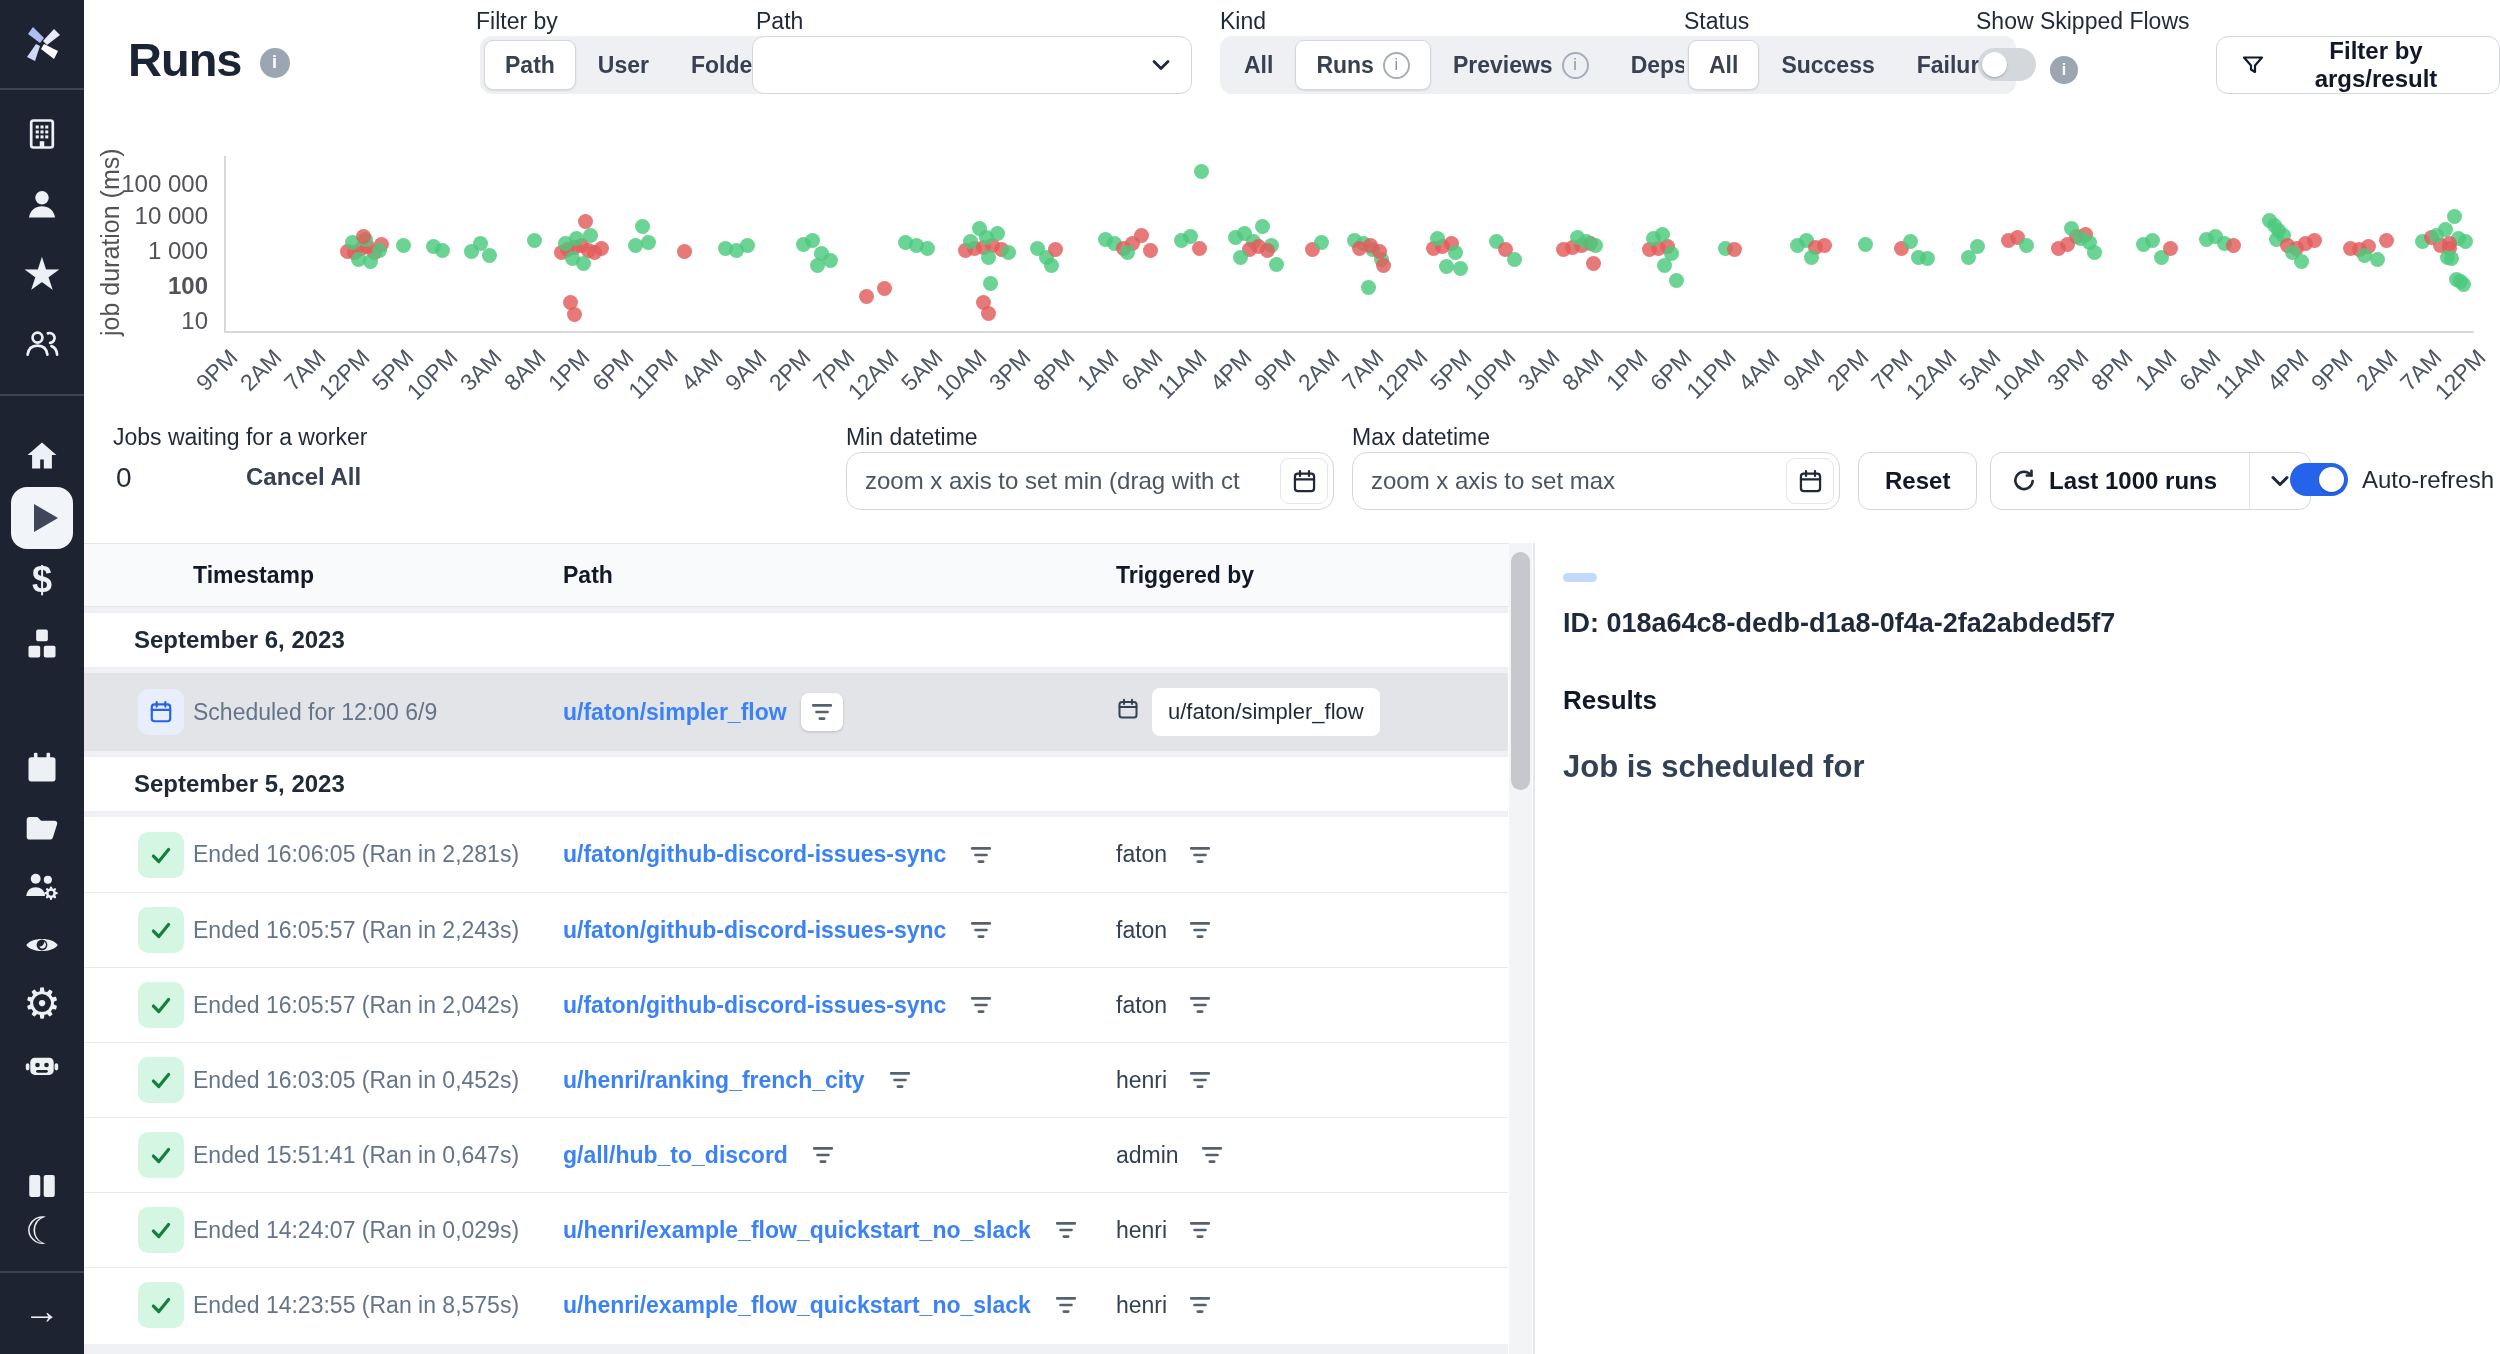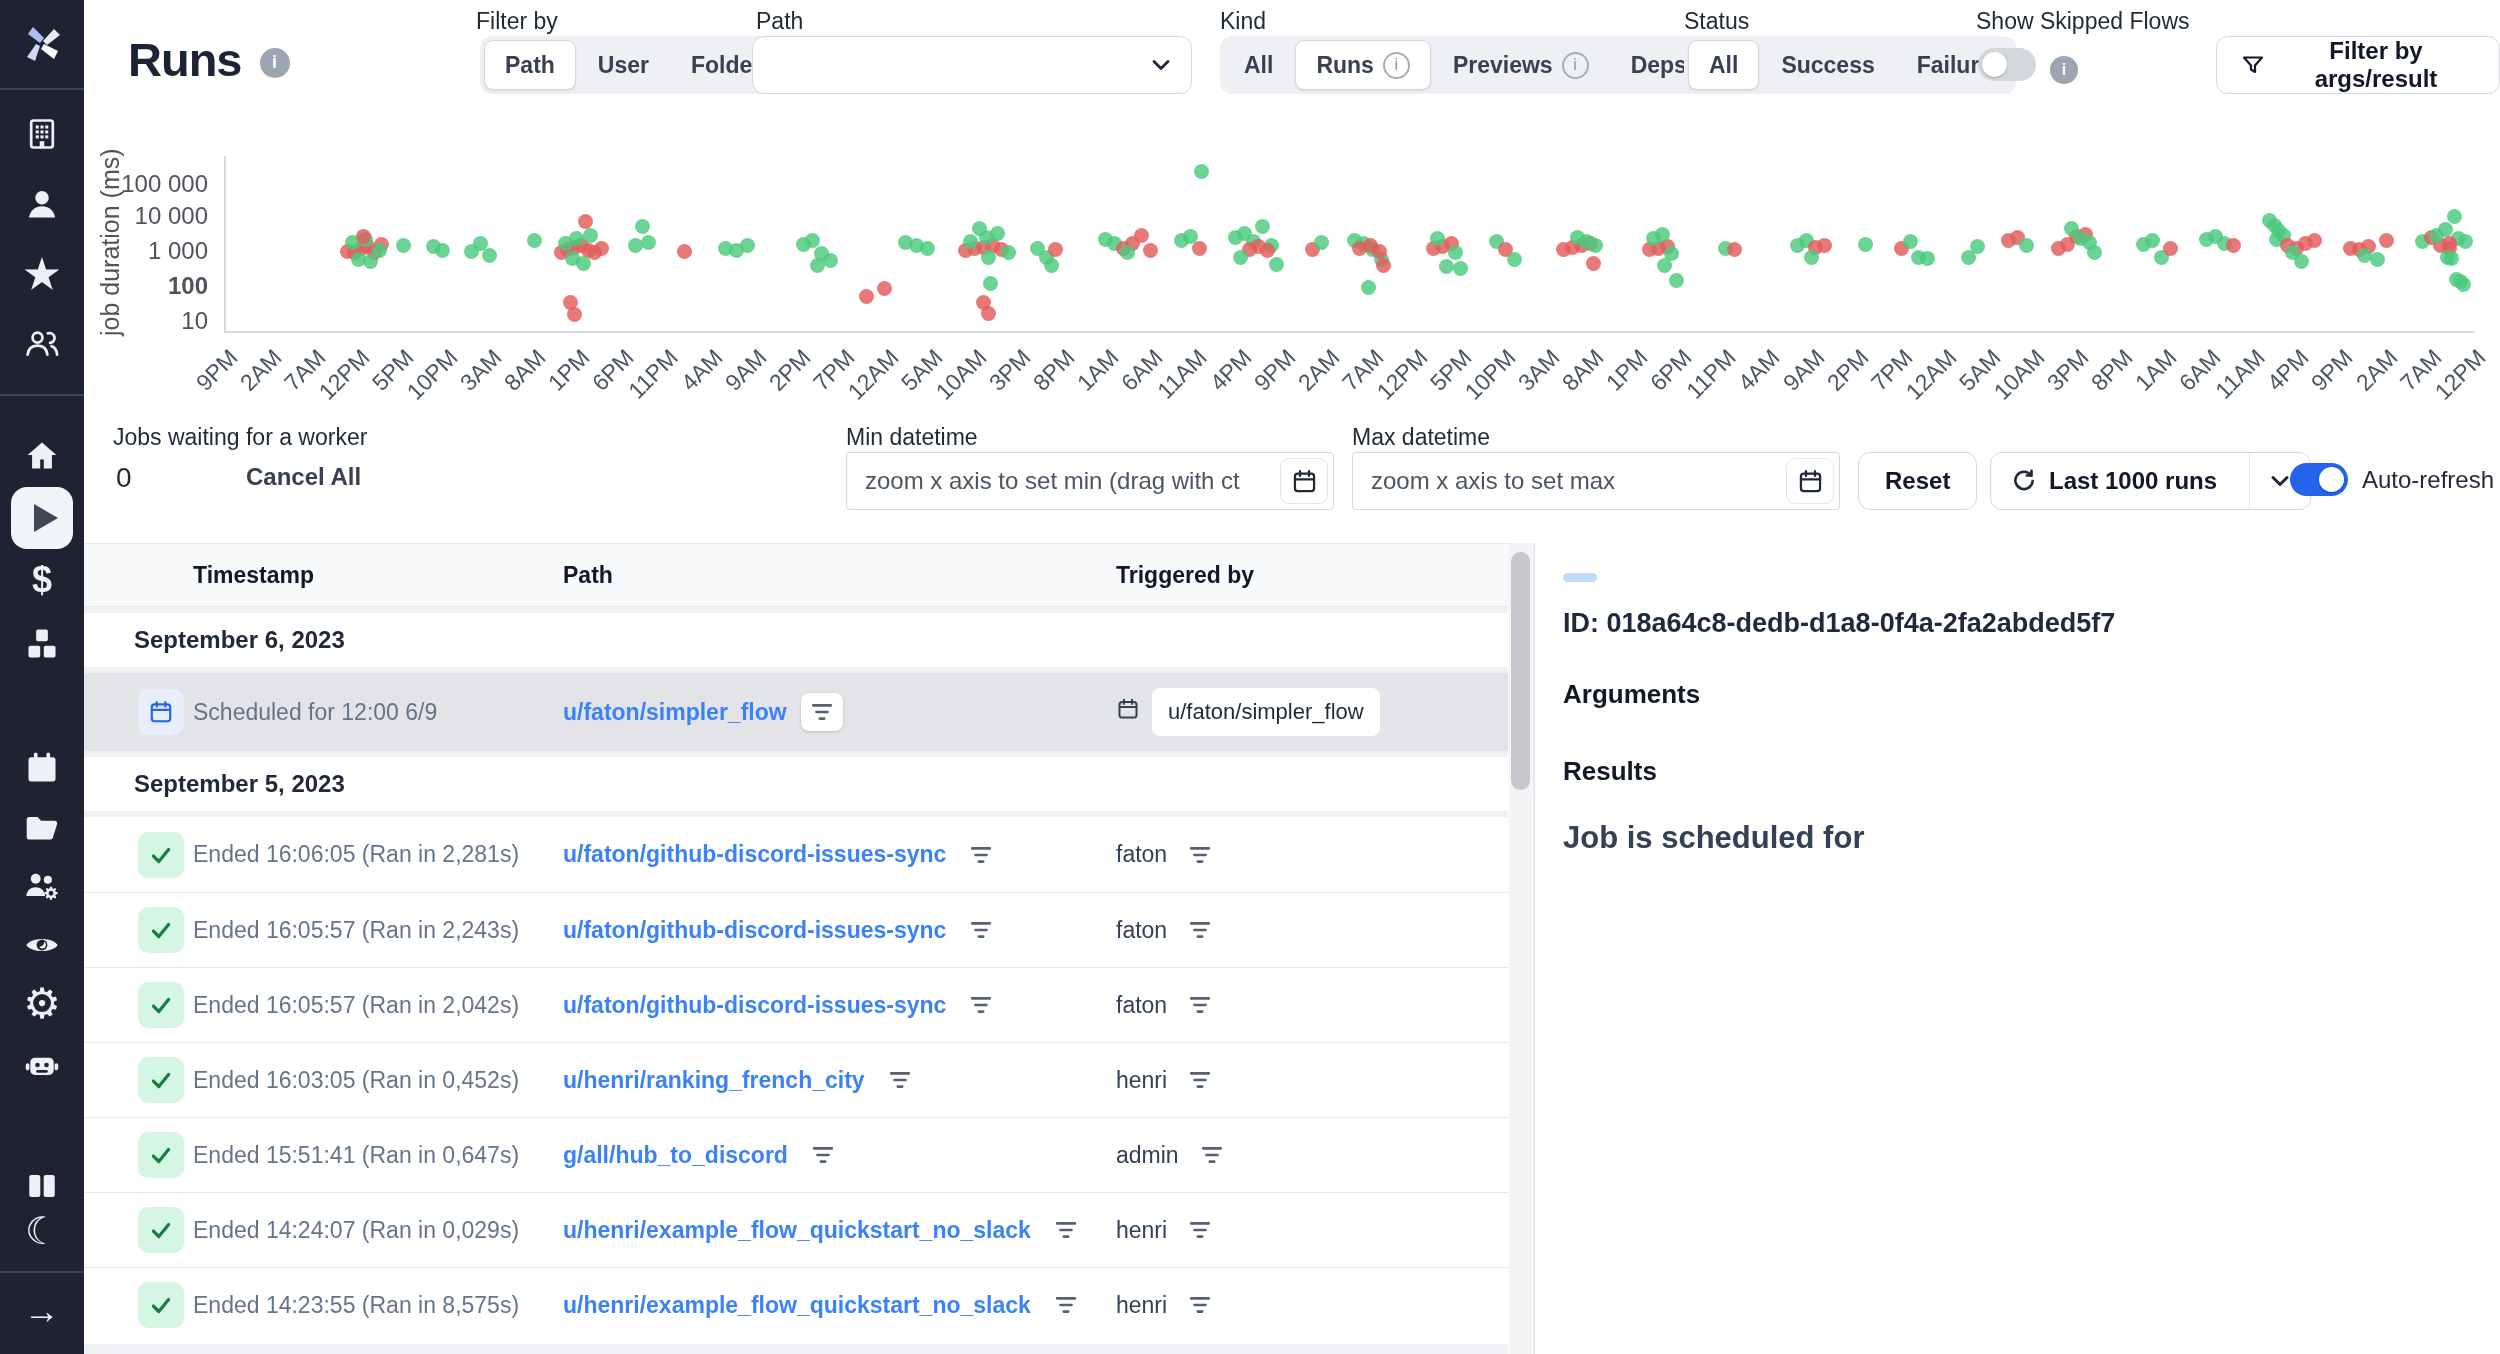--- a/index.html
+++ b/index.html
@@ -39,21 +39,21 @@
   
   .ylab{position:absolute;left:96px;top:152px;height:184px;writing-mode:vertical-rl;transform:rotate(180deg);
         font-size:25px;color:#52525b;display:flex;align-items:center;white-space:nowrap}
   .ytick{position:absolute;left:60px;width:148px;text-align:right;font-size:24px;color:#52525b}
   #plot-frame{position:absolute;left:224px;top:156px;width:2248px;height:175px;border-left:2px solid #d6d9de;border-bottom:2px solid #d6d9de}
   .dot{position:absolute;width:15px;height:15px;border-radius:50%;opacity:.82}
   .xlab{position:absolute;top:344px;white-space:nowrap;font-size:23px;color:#4b5563;transform-origin:100% 0;transform:rotate(-45deg)}
 
   
   .ctl-label{position:absolute;top:424px;font-size:23px;color:#1f2937;white-space:nowrap}
-  .dt{position:absolute;top:452px;width:488px;height:58px;border:1px solid #d4d7dc;border-radius:4px;background:#fff;
+  .dt{position:absolute;top:452px;width:488px;height:58px;border:1px solid #d4d7dc;border-radius:15px;background:#fff;
       box-sizing:border-box;display:flex;align-items:center}
   .dt input{flex:1;min-width:0;border:none;outline:none;background:transparent;padding:0 4px 0 18px;
             font-family:"Liberation Sans",sans-serif;font-size:24px;color:#374151}
   .dt input::placeholder{color:#4b5563;opacity:1}
   .calbtn{width:48px;height:46px;margin-right:5px;border:1px solid #e3e6ea;border-radius:9px;background:#fff;
           display:flex;align-items:center;justify-content:center;cursor:pointer;flex:none}
 
   
   #thead{position:absolute;left:84px;top:543px;width:1448px;height:64px;background:#f8fafc;border-top:1px solid #e5e7eb;border-bottom:1px solid #e5e7eb;
          box-sizing:border-box;display:grid;grid-template-columns:55px 370px 553px auto;align-items:center;padding-left:54px;
@@ -809,16 +809,15 @@
     </div>
   </div>
 <div id="bottomband"></div>
 <div id="sb-track"></div>
 <div id="sb-thumb"></div>
 <div id="vdiv"></div>
 
 <div id="panel">
   <div class="bluebar"></div>
   <div id="pid">ID: 018a64c8-dedb-d1a8-0f4a-2fa2abded5f7</div>
-  <div class="ptitle">Arguments</div>
   <div class="ptitle" style="margin-top:46px">Results</div>
   <div class="resline" style="margin-top:28px">Job is scheduled for</div>
 </div>
 
 </body></html>

